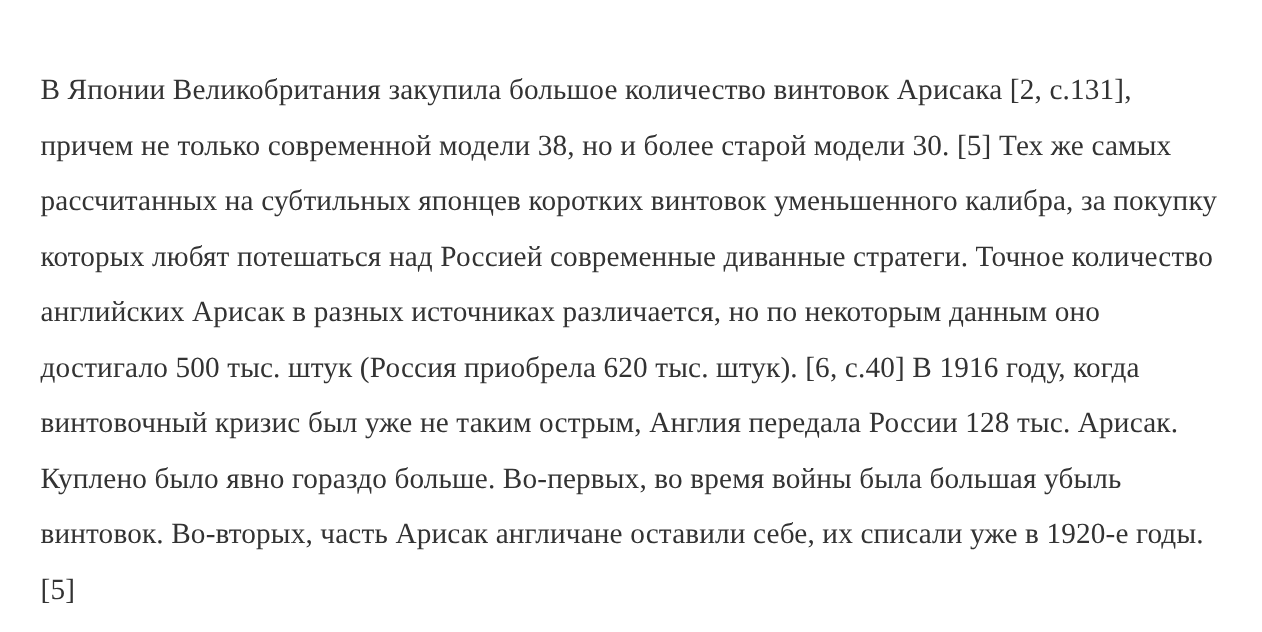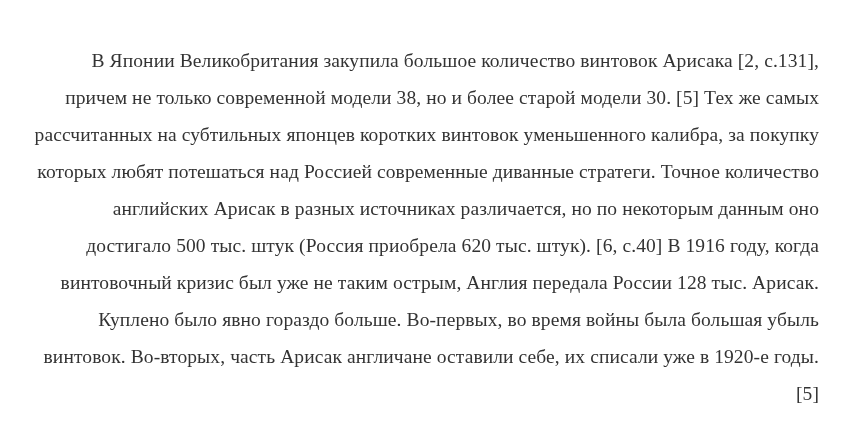--- a/index.html
+++ b/index.html
@@ -17,21 +17,21 @@
   }
   .article-text {
     position: absolute;
     left: 27px;
     top: 22px;
     width: 792px;
     font-family: "Liberation Serif", "DejaVu Serif", serif;
     font-size: 19.5px;
     line-height: 37px;
     color: #333333;
-    text-align: right;
+    text-align: left;
     letter-spacing: 0.1px;
   }
 </style>
 </head>
 <body>
 
 <div class="page">
   <p class="article-text">В Японии Великобритания закупила большое количество винтовок Арисака [2, с.131], причем не только современной модели 38, но и более старой модели 30. [5] Тех же самых рассчитанных на субтильных японцев коротких винтовок уменьшенного калибра, за покупку которых любят потешаться над Россией современные диванные стратеги. Точное количество английских Арисак в разных источниках различается, но по некоторым данным оно достигало 500 тыс. штук (Россия приобрела 620 тыс. штук). [6, с.40] В 1916 году, когда винтовочный кризис был уже не таким острым, Англия передала России 128 тыс. Арисак. Куплено было явно гораздо больше. Во-первых, во время войны была большая убыль винтовок. Во-вторых, часть Арисак англичане оставили себе, их списали уже в 1920-е годы. [5]</p>
 </div>
 

